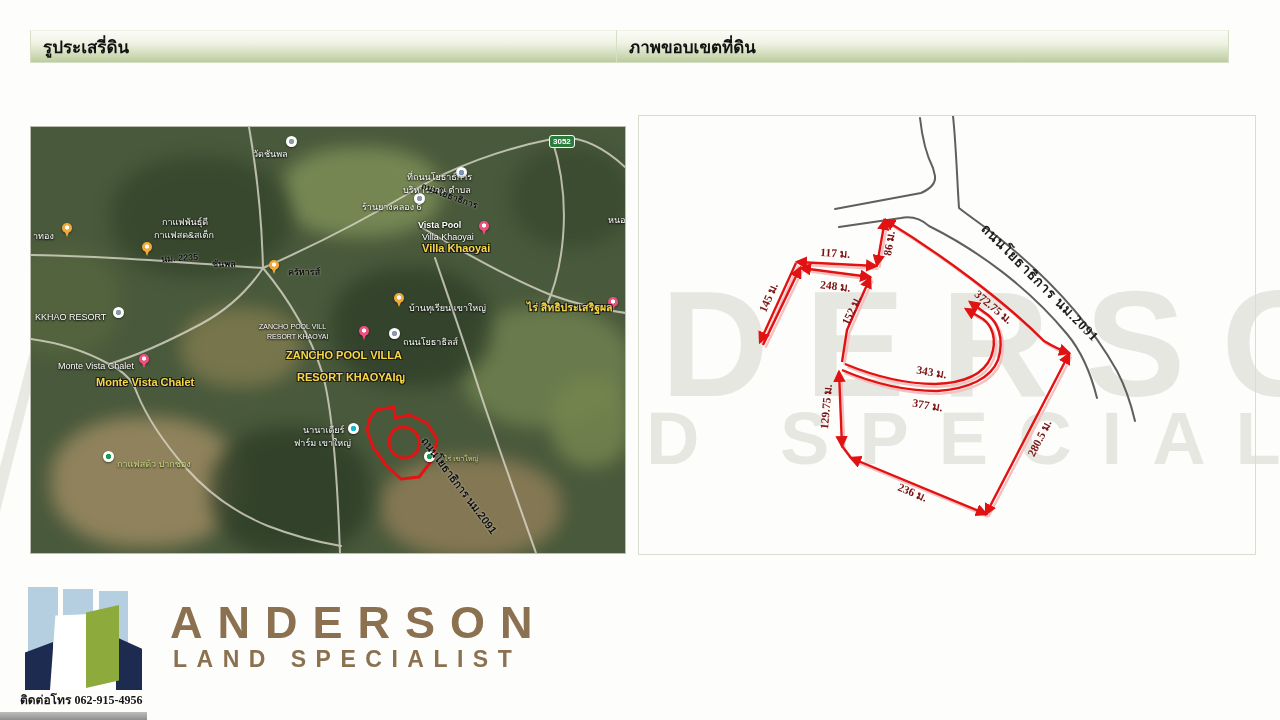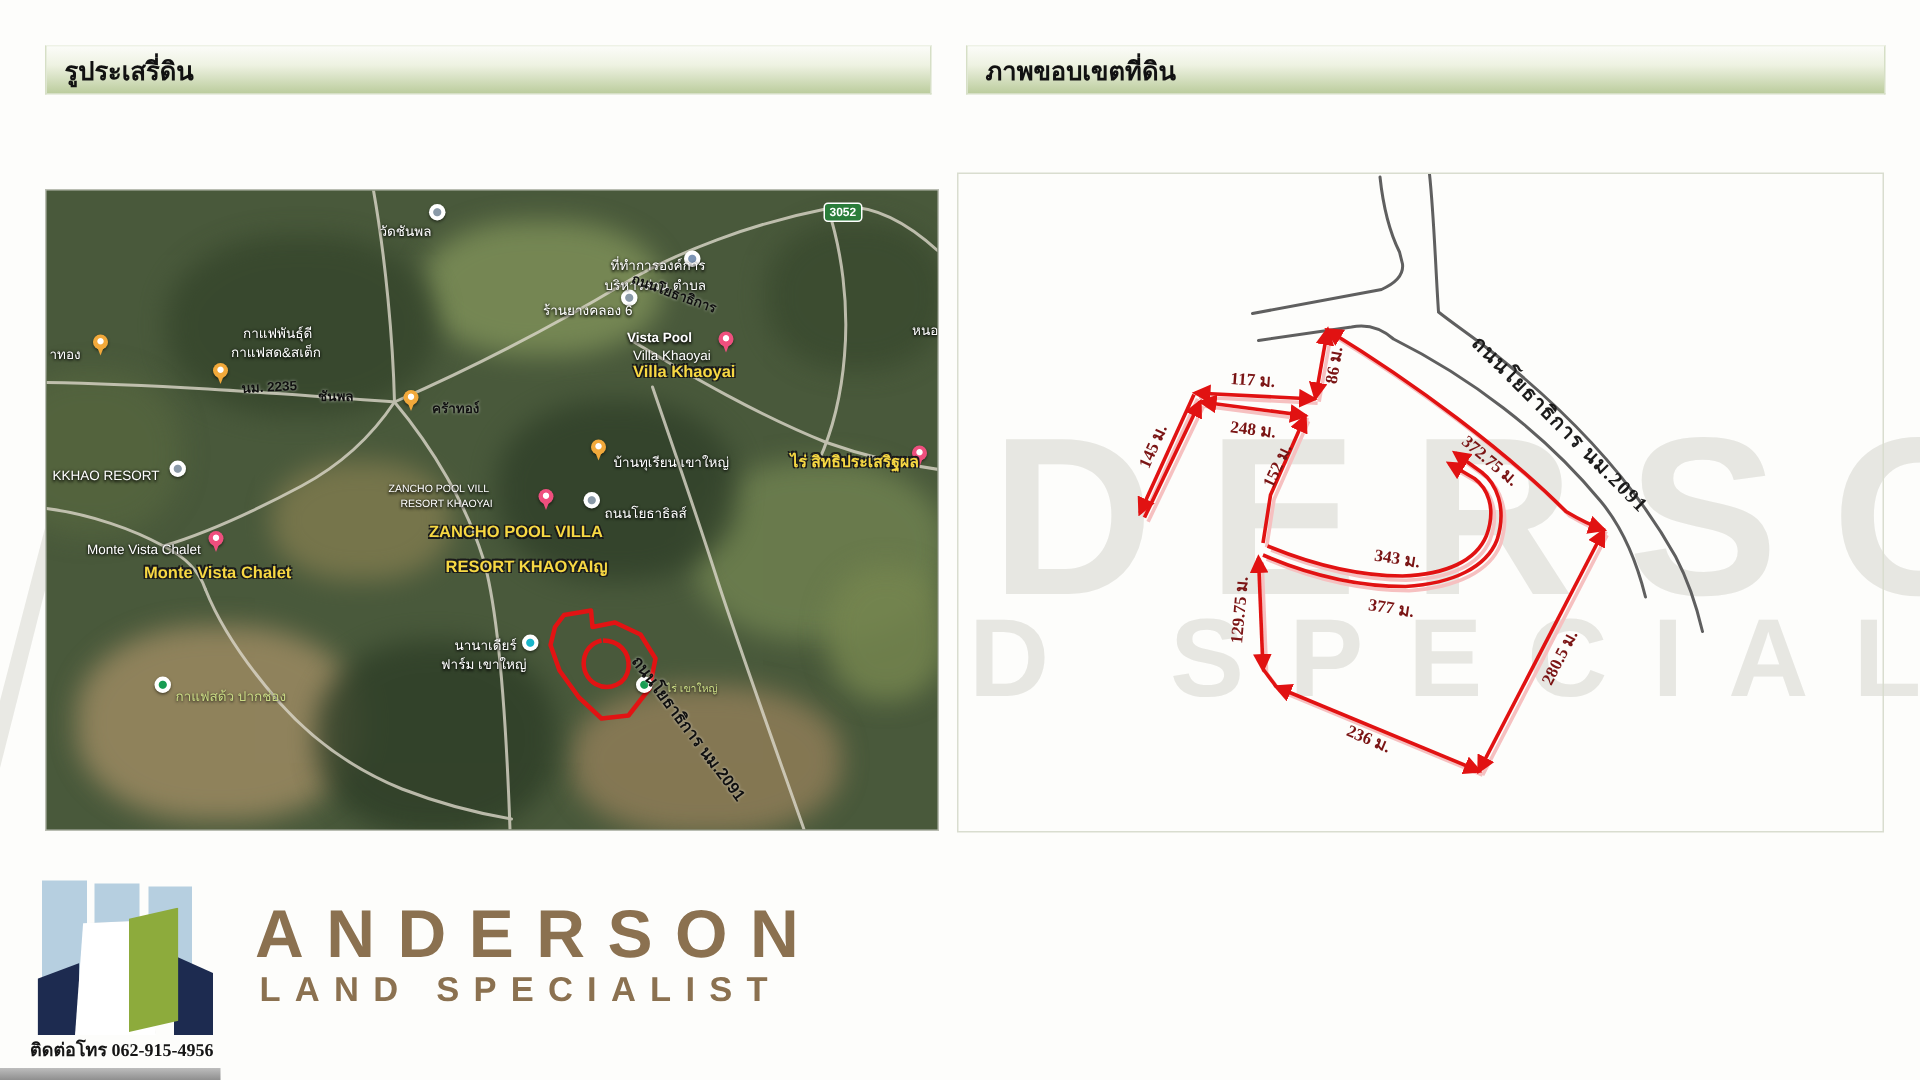--- a/index.html
+++ b/index.html
@@ -12,21 +12,21 @@
   #wm2{left:404px;top:396px;font-size:74px;letter-spacing:30px;}
   #wm-icon{position:absolute;left:0;top:352px;width:30px;height:160px;background:#e9e9e4;z-index:1;
       clip-path:polygon(0 72%,100% 0,100% 26%,0 100%);}
   
   .hdr{position:absolute;top:30px;height:33px;z-index:3;display:flex;align-items:center;
        padding-left:12px;box-sizing:border-box;
        background:linear-gradient(180deg,#fbfcf8 0%,#eef2e2 40%,#bccd9e 100%);
        border:1px solid #d6dfc6;border-top-color:#eef2e6;
        font-family:"Liberation Serif",serif;font-weight:bold;font-size:17px;color:#111;}
   #hdr-left{left:30px;width:591px;}
-  #hdr-right{left:644px;width:613px;}
+  #hdr-right{left:616px;width:613px;}
   
   #boundary-panel{position:absolute;left:638px;top:115px;width:616px;height:438px;z-index:2;
        border:1px solid #d9ddcf;background:transparent;}
   .meas{font-family:"Liberation Serif",serif;font-weight:bold;font-size:11.5px;fill:#7a1414;}
   .roadtxt{font-family:"Liberation Serif",serif;font-weight:bold;font-size:13.5px;fill:#1b1b1b;letter-spacing:1px;}
   
   #map-panel{position:absolute;left:30px;top:126px;width:594px;height:426px;z-index:3;
        border:1px solid #b9bdb2;background:#49593b;overflow:hidden;}
   .patch{position:absolute;border-radius:45%;filter:blur(9px);opacity:.85;}
   .ml{position:absolute;font-family:"Liberation Sans",sans-serif;font-size:9px;white-space:nowrap;z-index:6;}
@@ -121,22 +121,22 @@
     <span class="cpin" style="--c:#19b5c9;left:317px;top:296px"></span>
     <span class="cpin" style="--c:#179c52;left:72px;top:324px"></span>
     <span class="cpin" style="--c:#179c52;left:393px;top:324px"></span>
 
     <div class="ml lw" style="left:2px;top:102px">าทอง</div>
     <div class="ml lw" style="left:222px;top:20px">วัดชันพล</div>
     <div class="ml lw" style="left:131px;top:88px">กาแฟพันธุ์ดี</div>
     <div class="ml lw" style="left:123px;top:101px">กาแฟสด&amp;สเต็ก</div>
     <div class="ml lk" style="left:130px;top:124px;transform:rotate(-3deg)">นม. 2235</div>
     <div class="ml lk" style="left:181px;top:130px">ชันพล</div>
-    <div class="ml lk" style="left:257px;top:138px">ครัาทอง์</div>
-    <div class="ml lw" style="left:376px;top:43px">ที่ทำการองค์การ</div>
+    <div class="ml lk" style="left:257px;top:138px">ครัหารส์</div>
+    <div class="ml lw" style="left:376px;top:43px">ที่ถนนโยธาธ์การ</div>
     <div class="ml lw" style="left:372px;top:56px">บริหารส่วน ตำบล</div>
     <div class="ml lw" style="left:331px;top:73px">ร้านยางคลอง 6</div>
     <div class="ml lk" style="left:393px;top:52px;transform:rotate(20deg);transform-origin:0 0">ถนนโยธาธิการ</div>
     <div class="ml lwb" style="left:387px;top:93px">Vista Pool</div>
     <div class="ml lw" style="left:391px;top:105px">Villa Khaoyai</div>
     <div class="ml ly" style="left:391px;top:115px">Villa Khaoyai</div>
     <div class="ml lw" style="left:577px;top:86px">หนองค</div>
     <div class="ml ly" style="left:496px;top:172px;font-size:10.5px">ไร่ สิทธิประเสริฐผล</div>
     <div class="ml lw tiny" style="left:228px;top:196px">ZANCHO POOL VILL</div>
     <div class="ml lw tiny" style="left:236px;top:206px">RESORT KHAOYAI</div>

